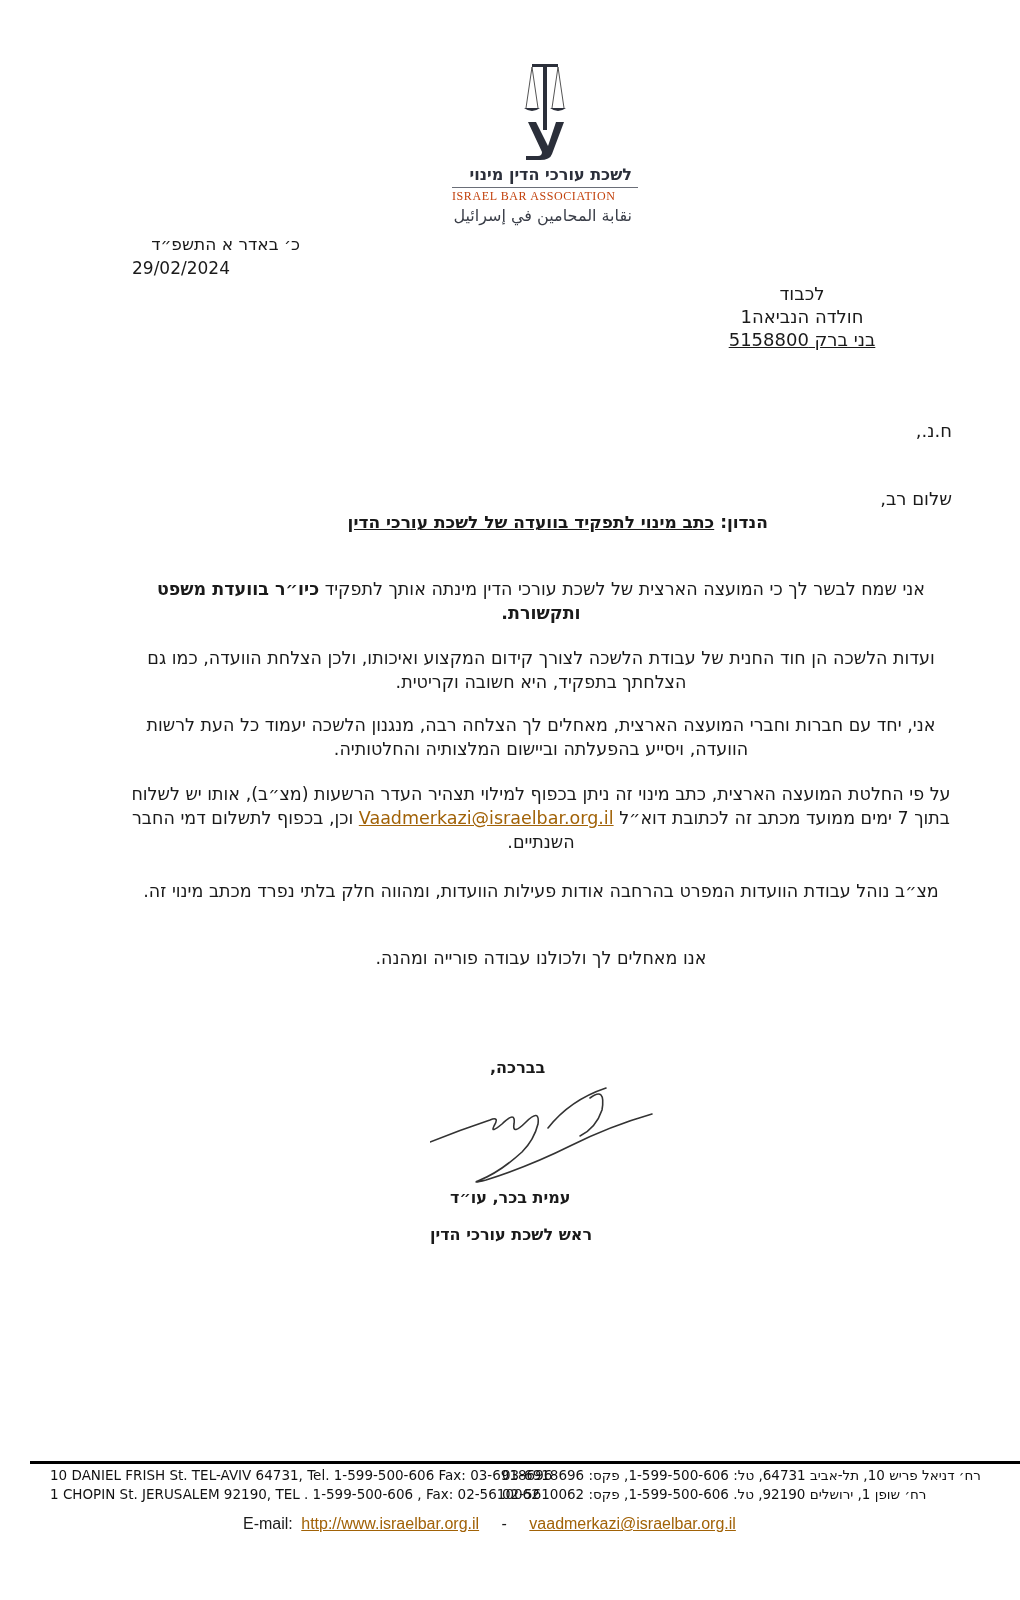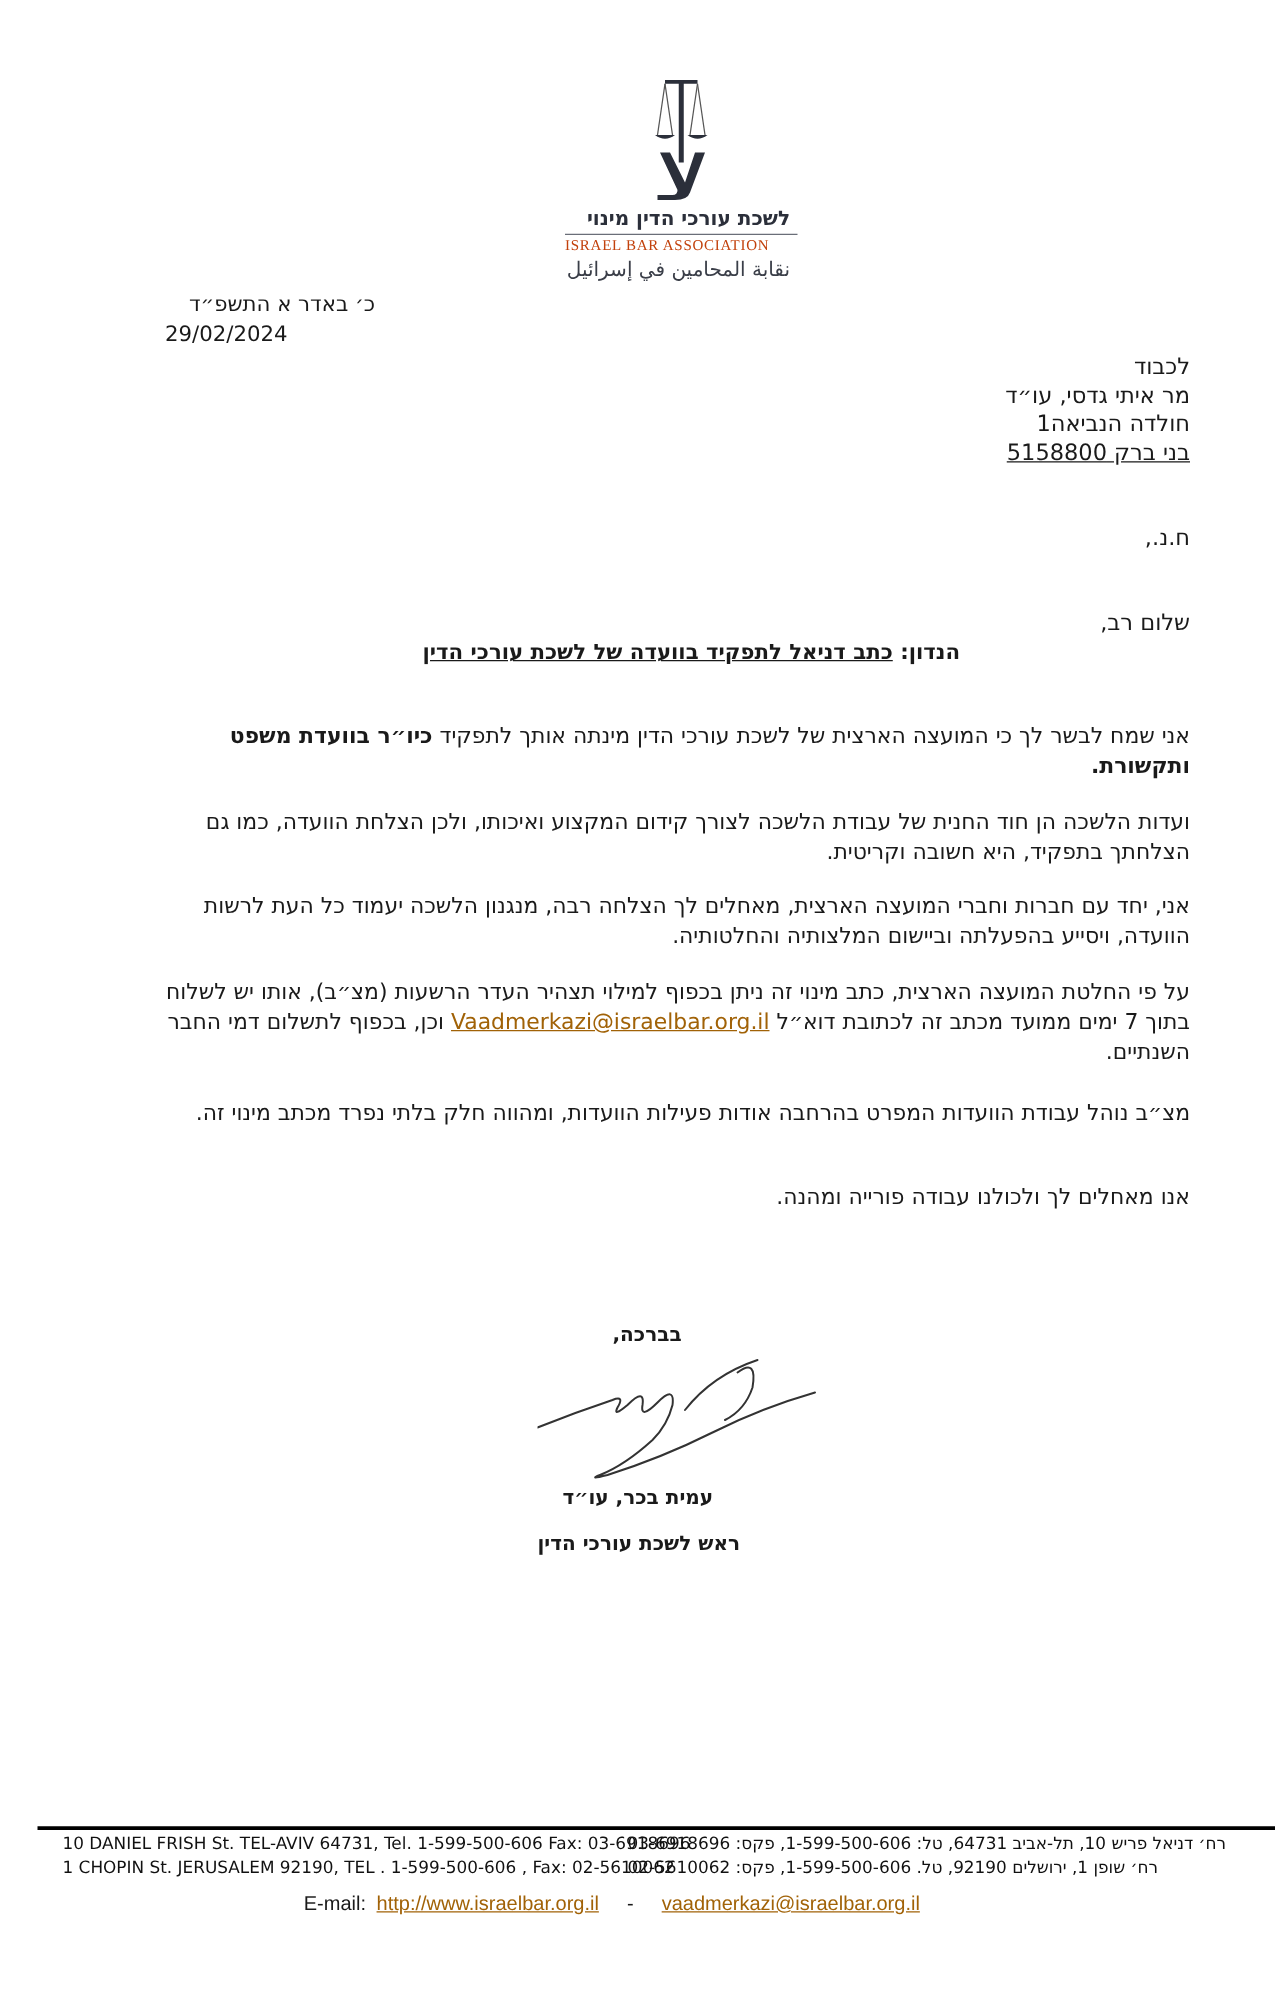--- a/index.html
+++ b/index.html
@@ -2,21 +2,21 @@
 <html><head>
   <meta charset="utf-8">
   <style>
     html, body { margin: 0; padding: 0; background: #ffffff; }
     body {
       width: 1020px; height: 1600px; position: relative; overflow: hidden;
       font-family: "DejaVu Sans", "Liberation Sans", sans-serif;
       color: #1a1a1a;
     }
     .abs { position: absolute; }
-    .rtl { direction: rtl; text-align: right; unicode-bidi: plaintext; }
+    .rtl { direction: rtl; text-align: center; unicode-bidi: plaintext; }
 
     
     .logo { left: 450px; top: 60px; width: 190px; height: 170px; }
     .logo svg { position: absolute; left: 70px; top: 0; }
     .logo-he { position: absolute; right: 8px; top: 105px; font-size: 16px; font-weight: bold; color: #2b2f3a; direction: rtl; white-space: nowrap; }
     .logo-rule { position: absolute; left: 2px; right: 2px; top: 127px; height: 1px; background: #6a6e78; }
     .logo-en { position: absolute; left: 2px; top: 129px; font-family: Liberation Serif, serif; font-size: 12px; letter-spacing: 0.6px; color: #c2410c; white-space: nowrap; }
     .logo-ar { position: absolute; right: 8px; top: 146px; font-size: 16px; color: #3a3e48; direction: rtl; white-space: nowrap; }
 
     
@@ -84,31 +84,30 @@
   <div class="logo-rule"></div>
   <div class="logo-en">ISRAEL BAR ASSOCIATION</div>
   <div class="logo-ar">نقابة المحامين في إسرائيل</div>
 </div>
 
 <div class="abs date-he">כ׳ באדר א התשפ״ד</div>
 <div class="abs date-num">29/02/2024</div>
 
 <div class="abs addressee rtl">
   <div>לכבוד</div>
-  <div>מר איתי גדסי, עו״ד</div>
   <div>חולדה הנביאה1</div>
   <div><span class="u">בני ברק 5158800</span></div>
 </div>
 
 <div class="abs salute1 rtl">ח.נ.,</div>
 <div class="abs salute2 rtl">שלום רב,</div>
 
 <div class="abs subject rtl">
   <span>הנדון:</span>
-  <span class="u">כתב דניאל לתפקיד בוועדה של לשכת עורכי הדין</span>
+  <span class="u">כתב מינוי לתפקיד בוועדה של לשכת עורכי הדין</span>
 </div>
 
 <div class="abs body-text rtl p1">
   <span>אני שמח לבשר לך כי המועצה הארצית של לשכת עורכי הדין מינתה אותך לתפקיד </span><b>כיו״ר בוועדת משפט ותקשורת.</b>
 </div>
 <div class="abs body-text rtl p2">ועדות הלשכה הן חוד החנית של עבודת הלשכה לצורך קידום המקצוע ואיכותו, ולכן הצלחת הוועדה, כמו גם הצלחתך בתפקיד, היא חשובה וקריטית.</div>
 <div class="abs body-text rtl p3">אני, יחד עם חברות וחברי המועצה הארצית, מאחלים לך הצלחה רבה, מנגנון הלשכה יעמוד כל העת לרשות הוועדה, ויסייע בהפעלתה וביישום המלצותיה והחלטותיה.</div>
 <div class="abs body-text rtl p4">
   <span>על פי החלטת המועצה הארצית, כתב מינוי זה ניתן בכפוף למילוי תצהיר העדר הרשעות (מצ״ב), אותו יש לשלוח בתוך 7 ימים ממועד מכתב זה לכתובת דוא״ל </span><a class="link">Vaadmerkazi@israelbar.org.il</a><span> וכן, בכפוף לתשלום דמי החבר השנתיים.</span>
 </div>

